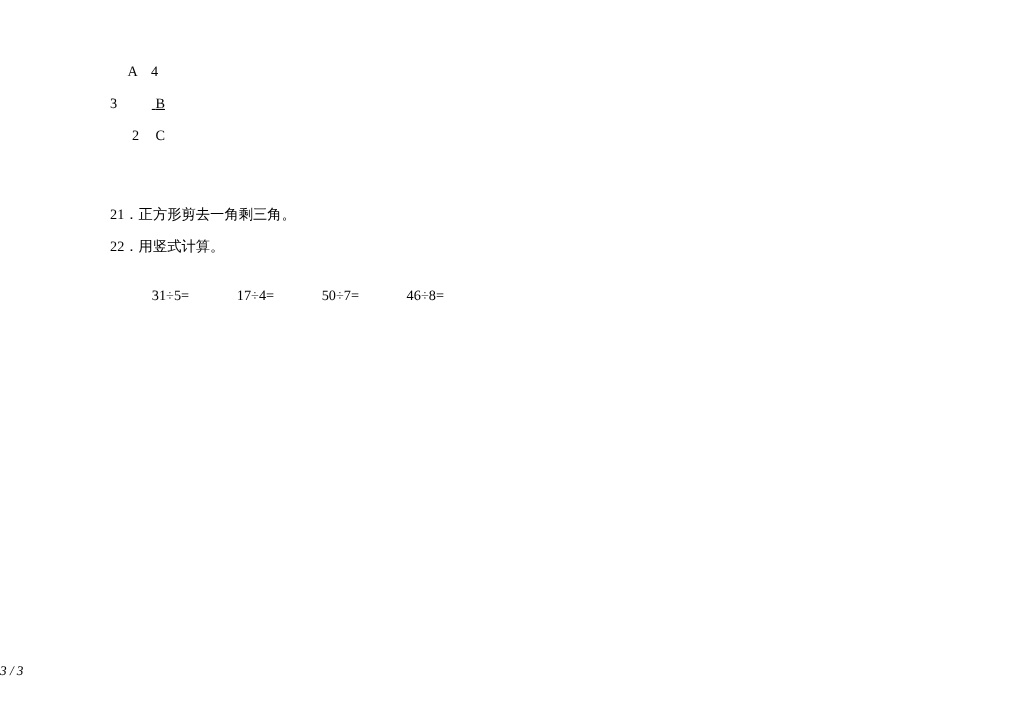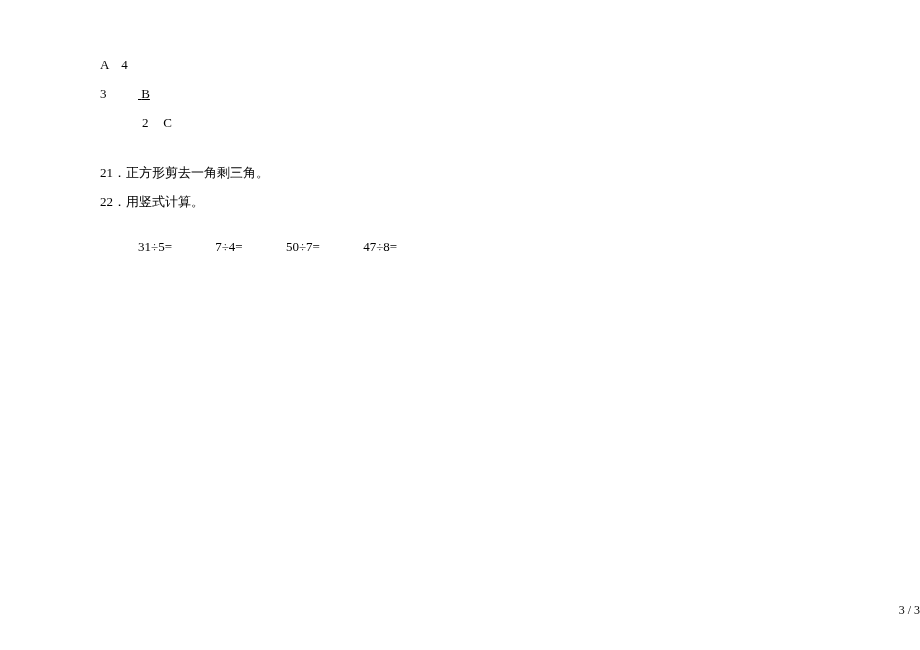--- a/index.html
+++ b/index.html
@@ -15,64 +15,65 @@
       font-size: 13px;
       color: #000000;
       position: relative;
       padding: 55px 100px 30px 100px;
       line-height: 1.6;
     }
     .line {
       margin-bottom: 8px;
     }
     .letter-a {
-      margin-left: 0;
+      margin-left: 16px;
     }
     .letter-a .letter {
       display: inline-block;
       width: 18px;
     }
     .row3 {
       margin-left: 0;
       text-decoration: underline;
     }
     .row3 .three {
       display: inline-block;
       width: 38px;
     }
     .row2c {
-      margin-left: 42px;
+      margin-left: 20px;
     }
     .row2c .two {
       display: inline-block;
       width: 18px;
     }
     .question-21 {
-      margin-top: 30px;
+      margin-top: 52px;
       margin-bottom: 8px;
     }
     .question-22 {
       margin-bottom: 0;
     }
     .equations {
       margin-left: 38px;
       margin-top: 4px;
     }
     .equation {
       display: inline-block;
       margin-right: 40px;
       margin-top: 20px;
     }
     .page-number {
       position: absolute;
       bottom: 30px;
       left: 0;
       right: 0;
-      text-align: right;
+      text-align: left;
       font-size: 12px;
+      font-style: italic;
     }
   </style>
 </head>
 <body>
 
 <div class="line letter-a">
   <span class="letter">A</span>
   <span>4</span>
 </div>
 
@@ -89,18 +90,18 @@
 <div class="question-21">
   <span>21．</span><span>正方形剪去一角剩三角。</span>
 </div>
 
 <div class="question-22">
   <span>22．</span><span>用竖式计算。</span>
 </div>
 
 <div class="equations">
   <span class="equation">31÷5=</span>
-  <span class="equation">7÷4=</span>
+  <span class="equation">17÷4=</span>
   <span class="equation">50÷7=</span>
-  <span class="equation">47÷8=</span>
+  <span class="equation">46÷8=</span>
 </div>
 
 <div class="page-number">3 / 3</div>
 
 </body></html>

